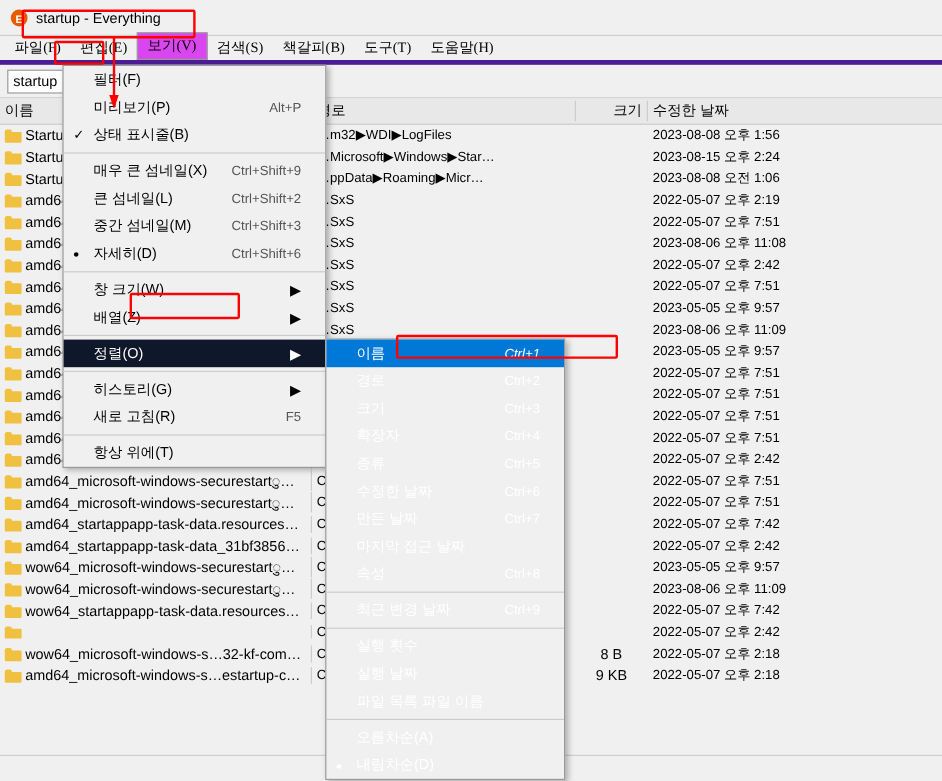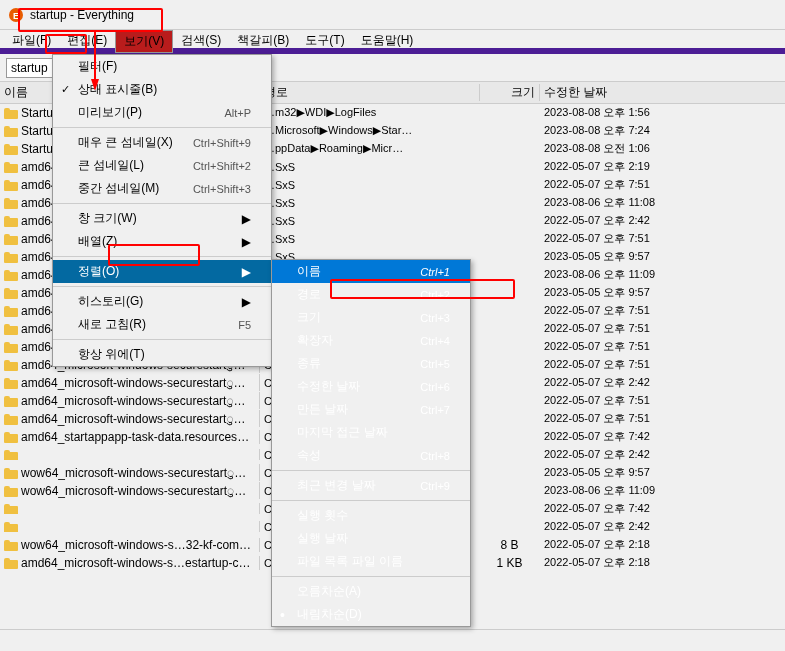--- a/index.html
+++ b/index.html
@@ -28,39 +28,40 @@
       height: 16px;
     }
     .title-bar-text {
       font-size: 12px;
       color: #000;
     }
 
     
     .menu-bar {
       background: #f0f0f0;
-      border-bottom: 6px solid #4c1d95;
-      display: flex;
-      align-items: flex-start;
+      border-bottom: 4px solid #4c1d95;
+      display: flex;
+      align-items: flex-end;
       height: 24px;
       padding: 0 4px;
       position: relative;
+      font-family: Liberation Serif, serif;
     }
     .menu-item {
       padding: 2px 8px;
       cursor: pointer;
       font-size: 12px;
       position: relative;
     }
     .menu-item:hover, .menu-item.active {
       background: #0078d7;
       color: white;
     }
     .menu-item.active {
-      background: #b91c1c;
+      background: #d946ef;
       color: #000;
       border: 1px solid #999;
     }
 
     
     .toolbar {
       background: #f0f0f0;
       border-bottom: 1px solid #ccc;
       padding: 3px 6px;
       display: flex;
@@ -173,21 +174,21 @@
       padding: 3px 20px 3px 25px;
       cursor: pointer;
       white-space: nowrap;
       font-size: 12px;
       display: flex;
       align-items: center;
       justify-content: space-between;
       position: relative;
     }
     .dropdown-item:hover, .dropdown-item.active {
-      background: #0369a1;
+      background: #0f172a;
       color: white;
       text-align: right;
     }
     .dropdown-item.has-check::before {
       content: '✓';
       position: absolute;
       left: 8px;
       font-size: 11px;
     }
     .dropdown-item.has-bullet::before {
@@ -304,21 +305,21 @@
         <div class="col-size-cell"></div>
         <div class="col-date-cell">2023-08-08 오후 1:56</div>
       </div>
       <div class="table-row">
         <div class="col-name">
           <span class="folder-icon"></span>
           <span class="row-name-text">Startup</span>
         </div>
         <div class="col-path-cell">…Microsoft▶Windows▶Star…</div>
         <div class="col-size-cell"></div>
-        <div class="col-date-cell">2023-08-08 오후 7:24</div>
+        <div class="col-date-cell">2023-08-15 오후 2:24</div>
       </div>
       <div class="table-row">
         <div class="col-name">
           <span class="folder-icon"></span>
           <span class="row-name-text">Startup</span>
         </div>
         <div class="col-path-cell">…ppData▶Roaming▶Micr…</div>
         <div class="col-size-cell"></div>
         <div class="col-date-cell">2023-08-08 오전 1:06</div>
       </div>
@@ -462,20 +463,21 @@
           <span class="folder-icon"></span>
           <span class="row-name-text">amd64_startappapp-task-data.resources_…</span>
         </div>
         <div class="col-path-cell">C:\Windows\Wir</div>
         <div class="col-size-cell"></div>
         <div class="col-date-cell">2022-05-07 오후 7:42</div>
       </div>
       <div class="table-row">
         <div class="col-name">
           <span class="folder-icon"></span>
+          <span class="row-name-text">amd64_startappapp-task-data_31bf3856…</span>
         </div>
         <div class="col-path-cell">C:\Windows\Wir</div>
         <div class="col-size-cell"></div>
         <div class="col-date-cell">2022-05-07 오후 2:42</div>
       </div>
       <div class="table-row">
         <div class="col-name">
           <span class="folder-icon"></span>
           <span class="row-name-text">wow64_microsoft-windows-securestartु…</span>
         </div>
@@ -488,20 +490,21 @@
           <span class="folder-icon"></span>
           <span class="row-name-text">wow64_microsoft-windows-securestartु…</span>
         </div>
         <div class="col-path-cell">C:\Windows\Wir</div>
         <div class="col-size-cell"></div>
         <div class="col-date-cell">2023-08-06 오후 11:09</div>
       </div>
       <div class="table-row">
         <div class="col-name">
           <span class="folder-icon"></span>
+          <span class="row-name-text">wow64_startappapp-task-data.resources_…</span>
         </div>
         <div class="col-path-cell">C:\Windows\Wir</div>
         <div class="col-size-cell"></div>
         <div class="col-date-cell">2022-05-07 오후 7:42</div>
       </div>
       <div class="table-row">
         <div class="col-name">
           <span class="folder-icon"></span>
         </div>
         <div class="col-path-cell">C:\Windows\Wir</div>
@@ -516,51 +519,55 @@
         <div class="col-path-cell">C:\Windows\Wir</div>
         <div class="col-size-cell">8 B</div>
         <div class="col-date-cell">2022-05-07 오후 2:18</div>
       </div>
       <div class="table-row">
         <div class="col-name">
           <span class="folder-icon"></span>
           <span class="row-name-text">amd64_microsoft-windows-s…estartup-c…</span>
         </div>
         <div class="col-path-cell">C:\Windows\WinSxS\Manifests</div>
-        <div class="col-size-cell">1 KB</div>
+        <div class="col-size-cell">9 KB</div>
         <div class="col-date-cell">2022-05-07 오후 2:18</div>
       </div>
     </div>
 </div>
 
 <div class="status-bar">
   <span></span>
 </div>
 
 <div class="watermark">sc▶ret.com</div>
 
 <div class="dropdown-menu view-menu" style="left:52px; top:54px; width:220px;">
   <div class="dropdown-item">필터(F)</div>
-  <div class="dropdown-item has-check">상태 표시줄(B)</div>
   <div class="dropdown-item">
     <span>미리보기(P)</span>
     <span class="dropdown-shortcut">Alt+P</span>
   </div>
+  <div class="dropdown-item has-check">상태 표시줄(B)</div>
   <div class="dropdown-separator"></div>
   <div class="dropdown-item">
     <span>매우 큰 섬네일(X)</span>
     <span class="dropdown-shortcut">Ctrl+Shift+9</span>
   </div>
   <div class="dropdown-item">
     <span>큰 섬네일(L)</span>
     <span class="dropdown-shortcut">Ctrl+Shift+2</span>
   </div>
   <div class="dropdown-item">
     <span>중간 섬네일(M)</span>
     <span class="dropdown-shortcut">Ctrl+Shift+3</span>
+  </div>
+  <div class="dropdown-item has-bullet">
+    <span>자세히(D)</span>
+    <span class="dropdown-shortcut">Ctrl+Shift+6</span>
   </div>
   <div class="dropdown-separator"></div>
   <div class="dropdown-item">
     <span>창 크기(W)</span>
     <span class="dropdown-arrow">▶</span>
   </div>
   <div class="dropdown-item">
     <span>배열(Z)</span>
     <span class="dropdown-arrow">▶</span>
   </div>

